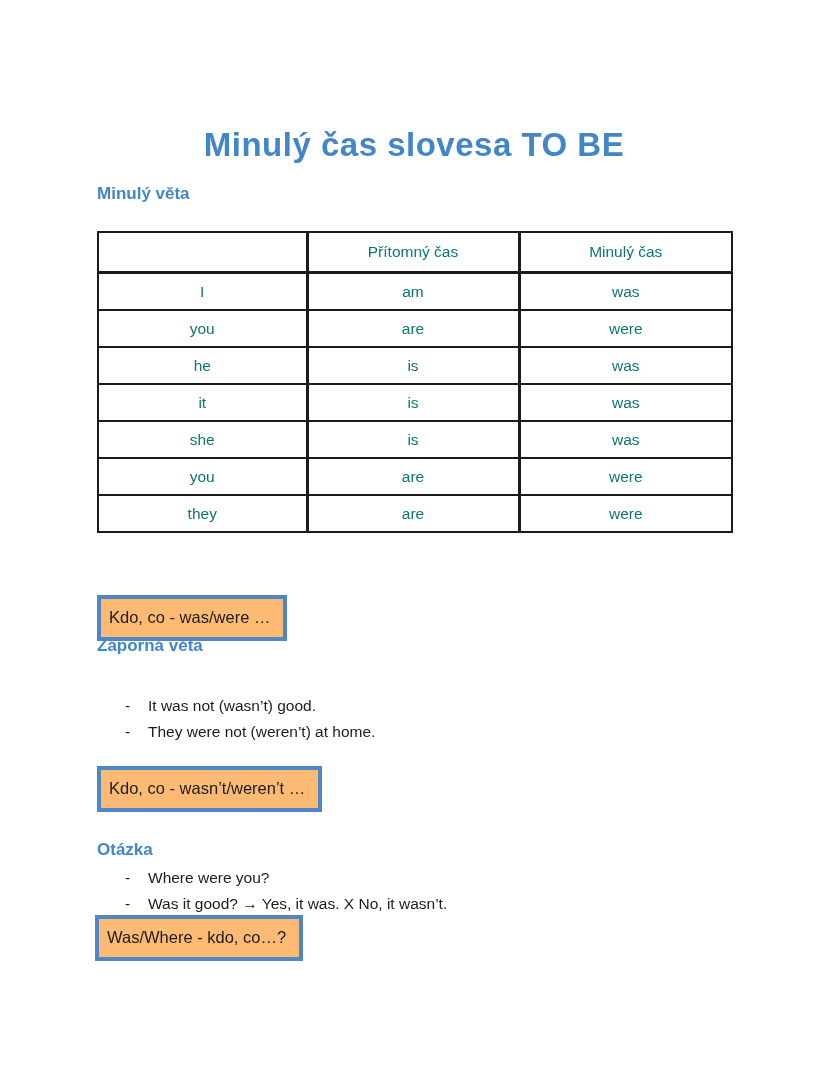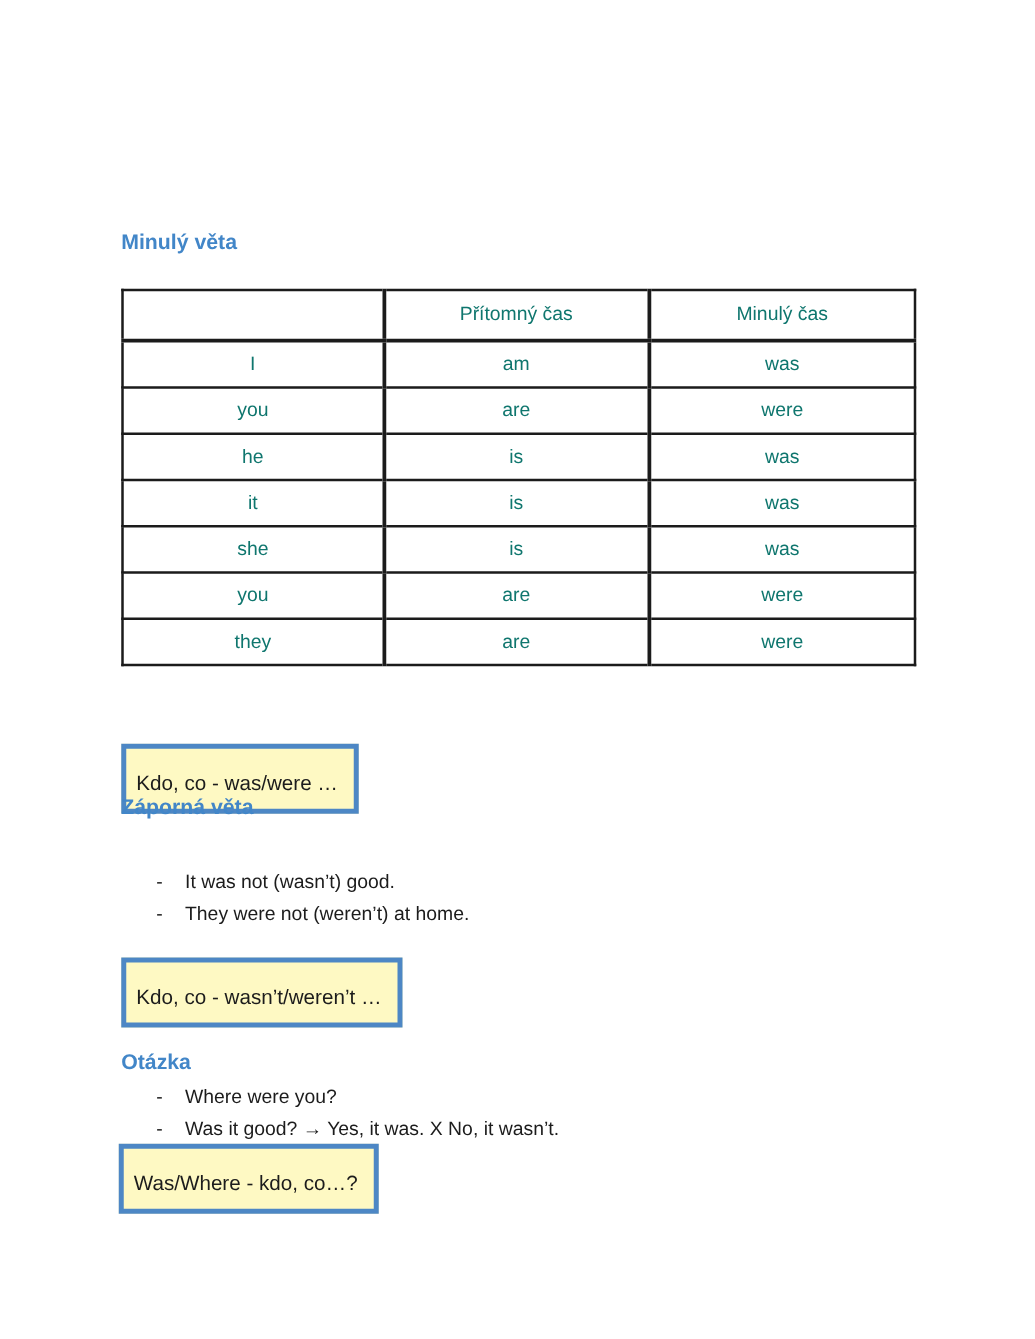--- a/index.html
+++ b/index.html
@@ -60,22 +60,22 @@
   table.verb-table th { border-bottom: 3px solid #1b1b1b; }
   table.verb-table th:nth-child(2), table.verb-table td:nth-child(2),
   table.verb-table th:nth-child(3), table.verb-table td:nth-child(3) {
     border-left: 3px solid #1b1b1b;
   }
 
   .note-box {
     position: absolute;
     left: 97px;
     border: 4px solid #4d87c5;
-    background: #fef9c3;
-    padding: 19px 13px 10px 8px;
+    background: #fdba74;
+    padding: 9px 13px 10px 8px;
     font-size: 16.5px;
     color: #1c1c1c;
     white-space: nowrap;
     width: max-content;
   }
   .box1 { top: 595px; }
   .box2 { top: 766px; }
   .box3 { top: 915px; left: 95px; }
 
   .bullet-group {
@@ -96,20 +96,21 @@
     margin-left: 28px;
     text-align: left;
   }
   .bullet-text { white-space: nowrap; }
 </style>
 </head>
 <body>
 
 <div class="page">
 
+  <div class="title">Minulý čas slovesa TO BE</div>
 
   <div class="section-heading h-kladna">Minulý věta</div>
 
   <table class="verb-table">
     <colgroup>
         <col class="c1">
         <col class="c2">
         <col class="c3">
       </colgroup>
     <thead>

